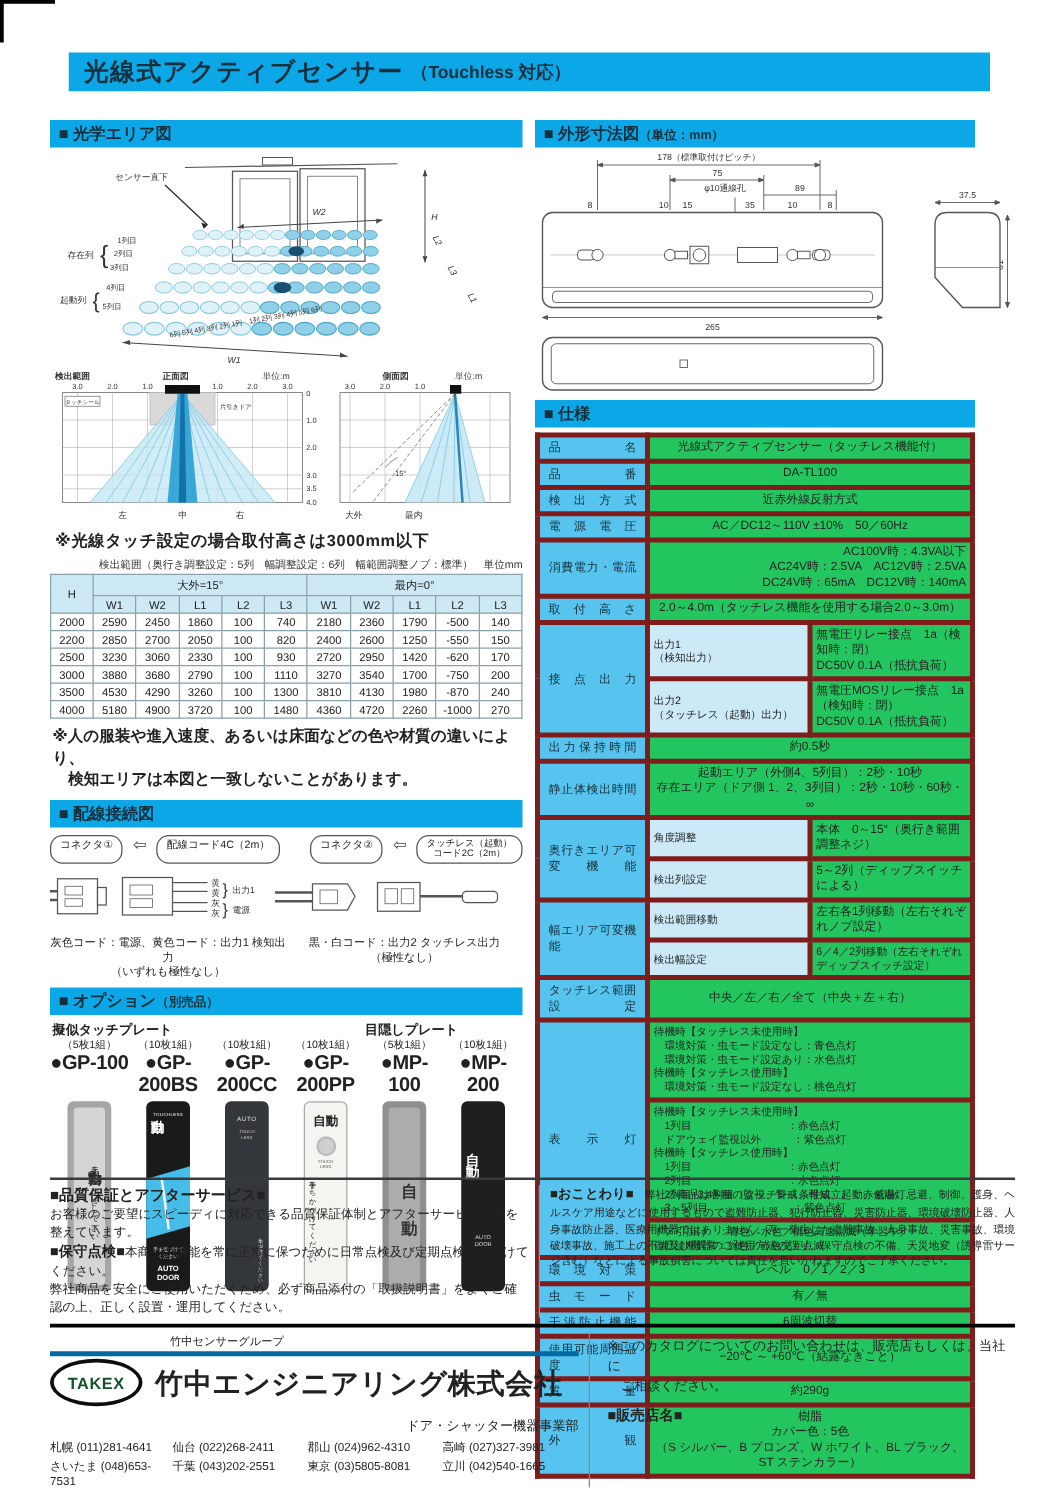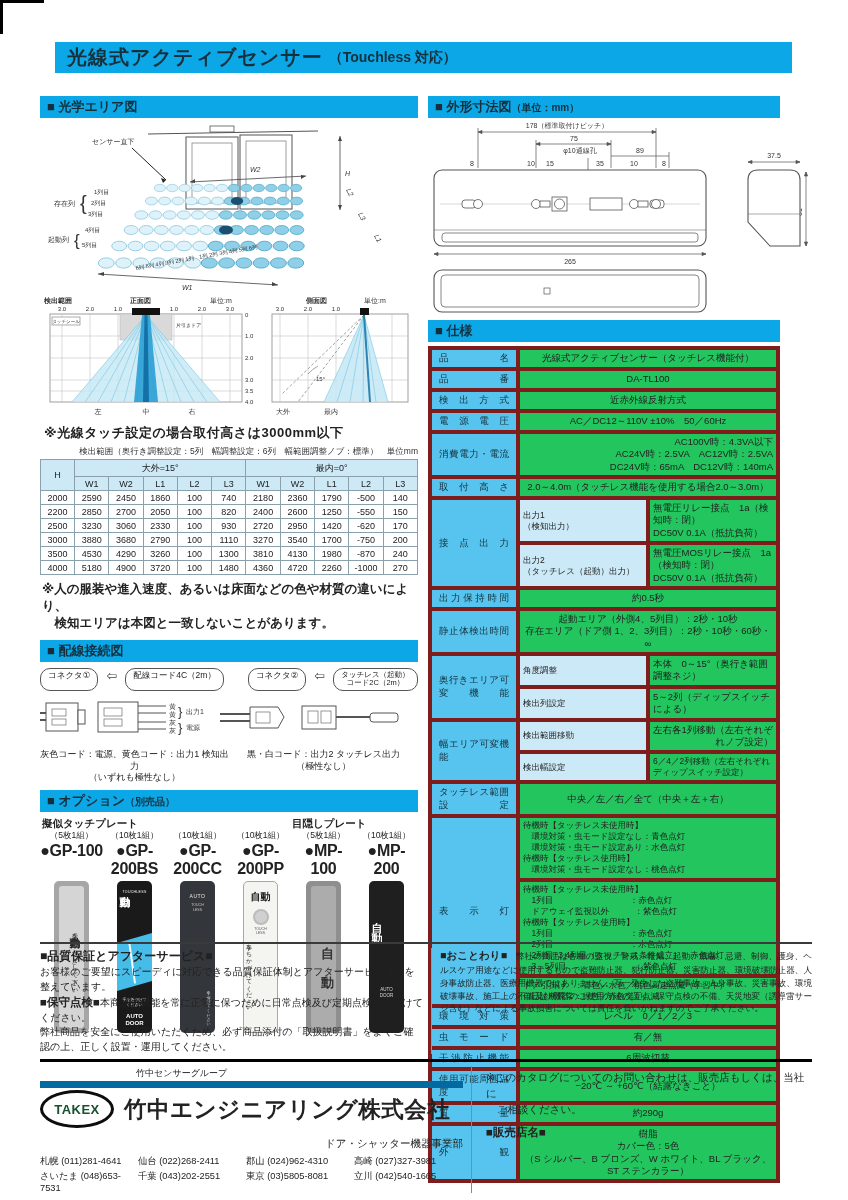--- a/index.html
+++ b/index.html
@@ -80,21 +80,21 @@
   .row1 { border-top:2px solid #3a3a3a; padding-top:4px; display:flex; }
   .qual { width:392px; padding-right:8px; border-right:1px solid #999; }
   .qual .h { font-size:12px; font-weight:bold; }
   .qual .p { font-size:10px; line-height:1.45; }
   .qual .hin { font-size:11.5px; font-weight:bold; }
   .disc { flex:1; padding-left:8px; font-size:8.6px; line-height:1.5; text-align:justify; }
   .disc .h { font-weight:bold; font-size:10.5px; }
   .hr2 { border-top:3px solid #000; margin-top:5px; }
   .row2 { display:flex; margin-top:4px; }
   .cleft { width:432px; border-right:1px solid #888; padding-right:8px; }
-  .group { font-size:9px; border-bottom:7px solid #0369a1; padding:1px 0 1px 96px; }
+  .group { font-size:9px; border-bottom:4px solid #0369a1; padding:1px 0 1px 96px; }
   .namerow { display:flex; align-items:center; margin-top:2px; }
   .logo { width:74px; height:38px; border:3.5px solid #0d0d0d; border-radius:50%; display:flex; align-items:center;
           justify-content:center; font-size:13px; font-weight:bold; letter-spacing:.5px; color:#14532d; flex:none; }
   .cname { font-size:22.5px; font-weight:bold; margin-left:10px; letter-spacing:.5px; white-space:nowrap; }
   .division { text-align:right; font-size:10.5px; margin-top:9px; }
   .hq { font-size:9.3px; margin-top:3px; }
   .branches { display:grid; grid-template-columns:98px 108px 108px 1fr; row-gap:2px; font-size:9.3px; margin-top:4px; }
   .cright { flex:1; padding-left:14px; padding-top:4px; }
   .cright .note { font-size:10.5px; line-height:1.5; white-space:pre-line; }
   .cright .dealer { font-size:11.5px; font-weight:bold; margin-top:8px; }
@@ -676,21 +676,21 @@
             <td class="k">角度調整</td>
             <td style="text-align:left">本体　0～15°（奥行き範囲調整ネジ）</td>
           </tr>
       <tr>
             <td class="k">検出列設定</td>
             <td style="text-align:left">5～2列（ディップスイッチによる）</td>
           </tr>
       <tr>
             <th rowspan="2">幅エリア可変機能</th>
             <td class="k">検出範囲移動</td>
-            <td style="text-align:right">左右各1列移動（左右それぞれノブ設定）</td>
+            <td style="text-align:left">左右各1列移動（左右それぞれノブ設定）</td>
           </tr>
       <tr>
             <td class="k">検出幅設定</td>
             <td style="text-align:left;font-size:8.5px">6／4／2列移動（左右それぞれディップスイッチ設定）</td>
           </tr>
       <tr>
             <th>タッチレス範囲設定</th>
             <td colspan="2">中央／左／右／全て（中央＋左＋右）</td>
           </tr>
       <tr>

